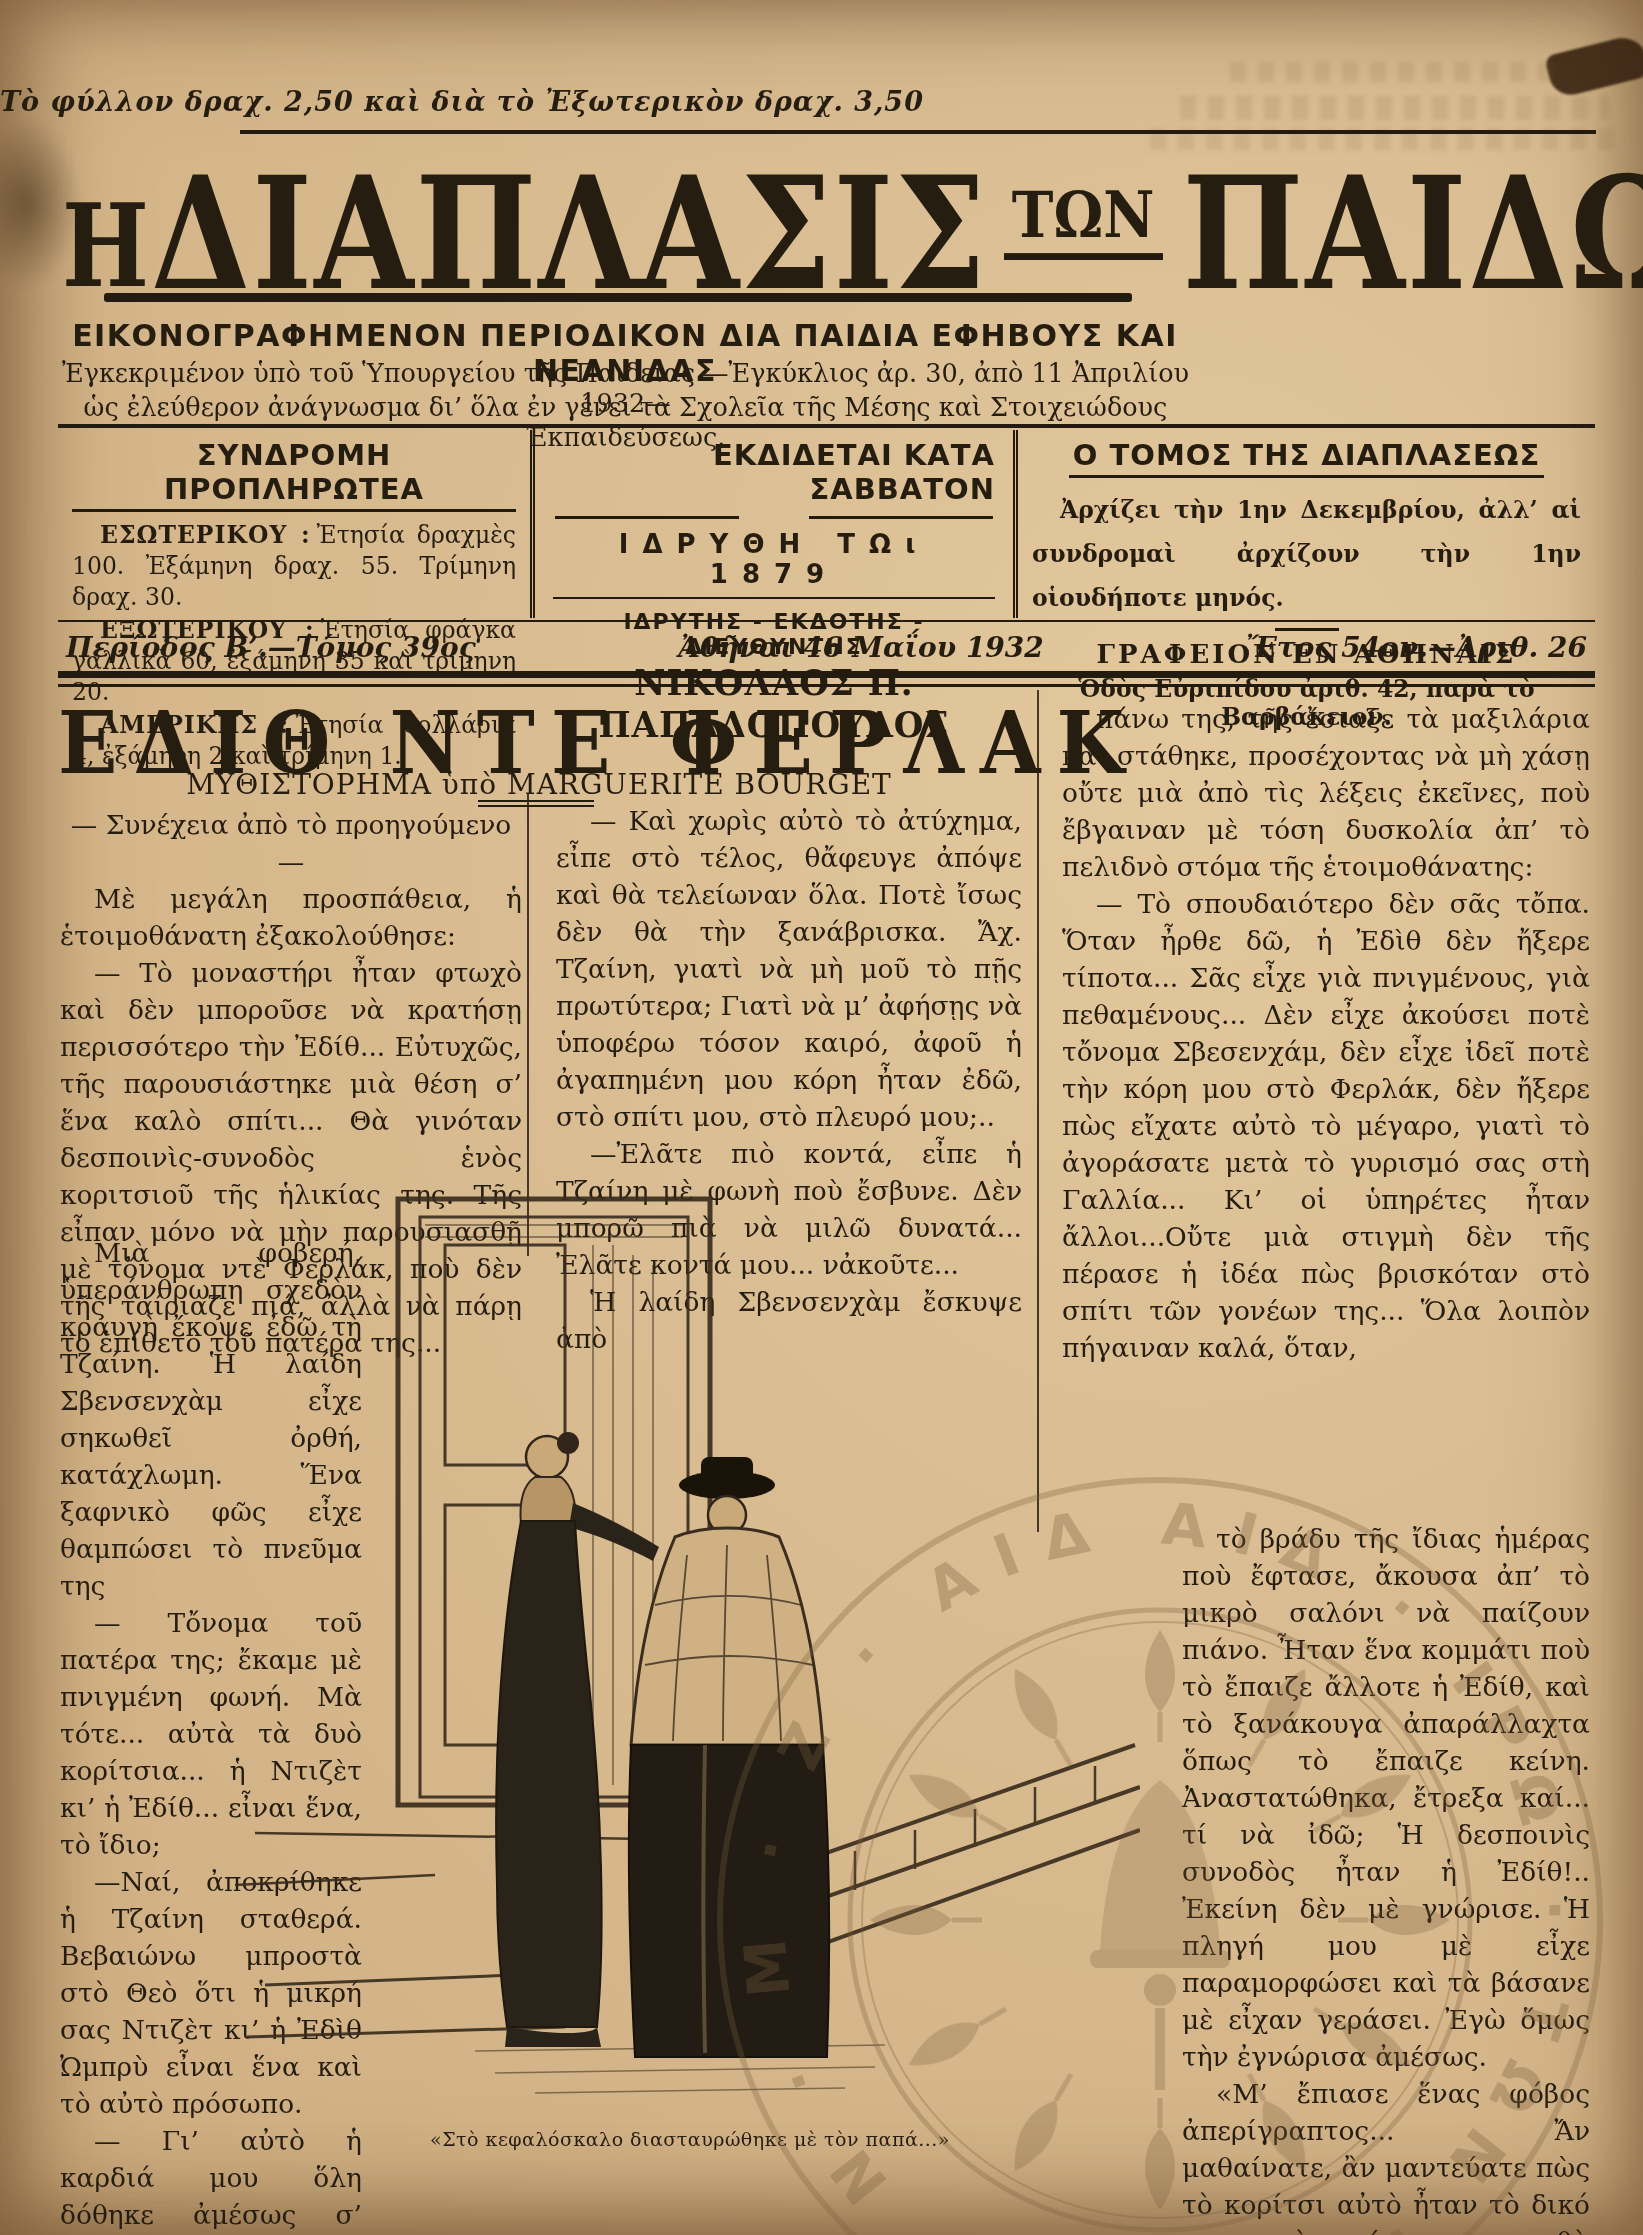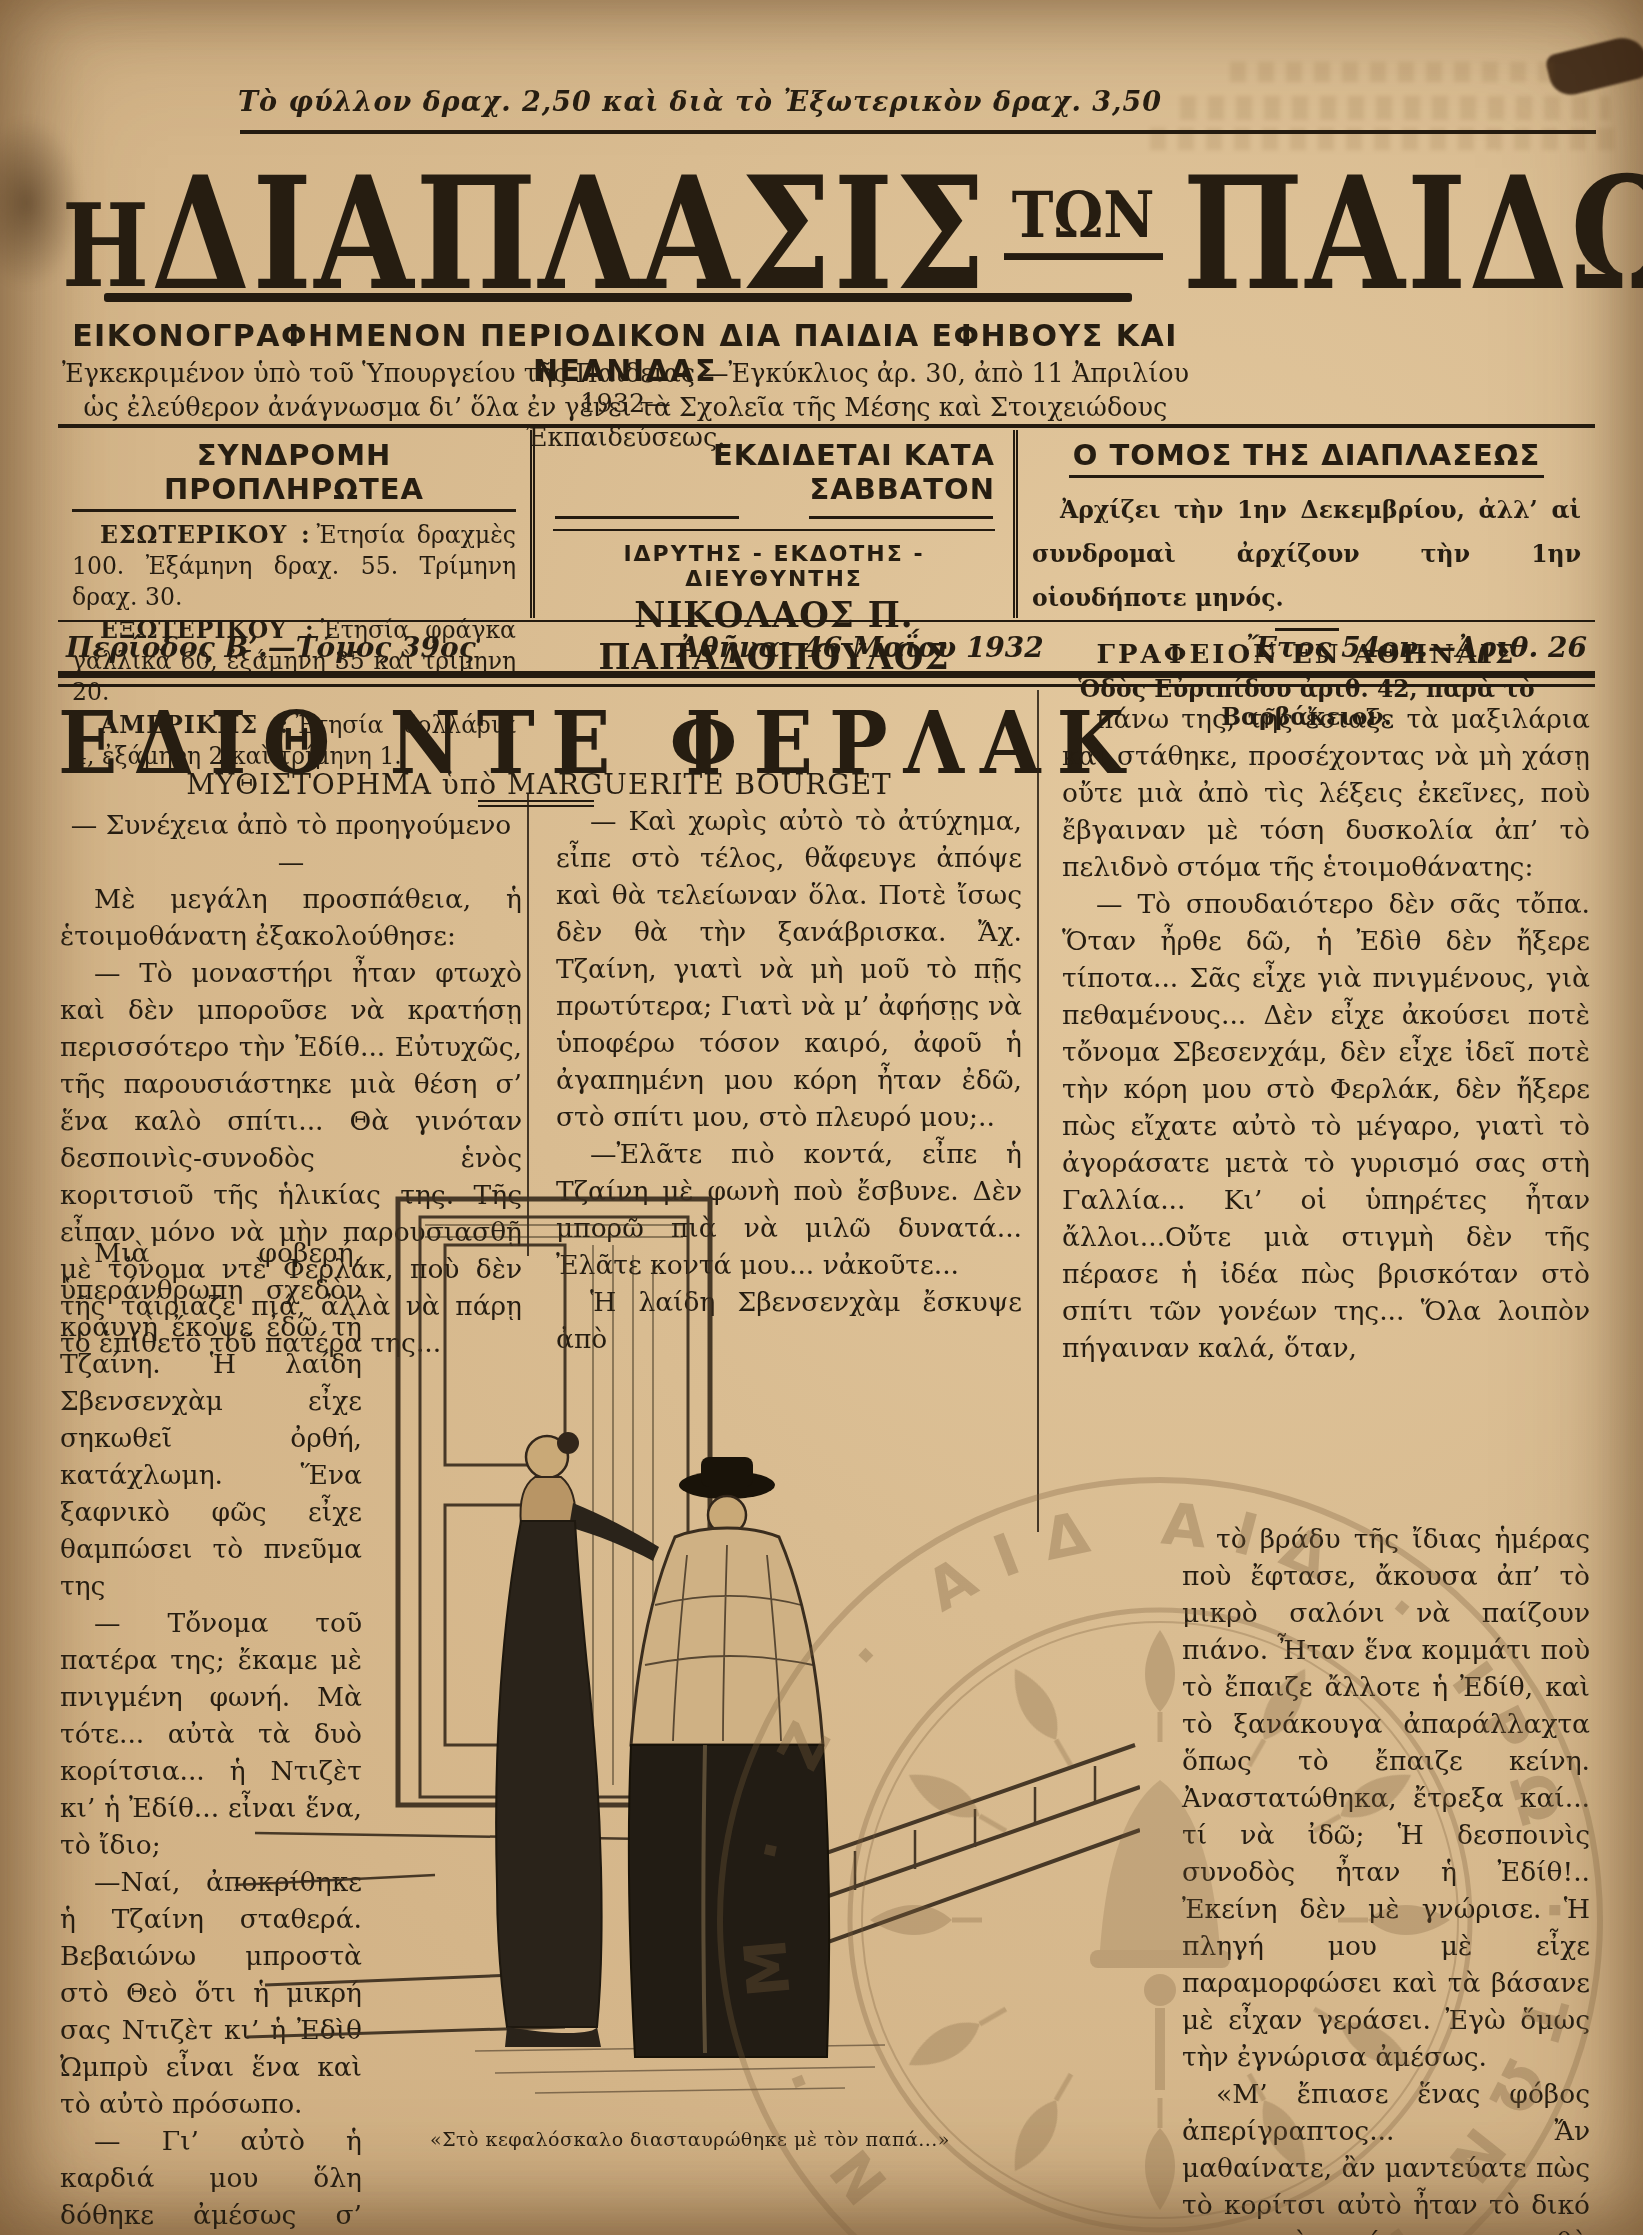--- a/index.html
+++ b/index.html
@@ -7,21 +7,21 @@
     position:relative; width:1643px; height:2235px; overflow:hidden;
     font-family:"DejaVu Serif", serif; color:#261d11;
     background:
       radial-gradient(ellipse at 72% 35%, #e3c89e 0%, #d9bc91 42%, #cfae81 100%);
     box-shadow: inset 0 0 140px rgba(95,63,30,.38), inset 30px 0 70px rgba(90,58,28,.28),
                 inset -18px 0 50px rgba(90,58,28,.22), inset 0 -30px 80px rgba(90,58,28,.25);
   }
   .abs{position:absolute;}
   .ink{background:#241b10;}
   
-  .price-line{top:86px; left:0; width:1400px; text-align:center;
+  .price-line{top:86px; left:0; width:1400px; text-align:left;
     font-size:27px; font-weight:bold; font-style:italic; letter-spacing:1px;}
   .rule-under-price{top:130px; left:240px; width:1356px; height:4px;}
   .masthead{top:142px; left:62px; width:1538px; height:156px; display:flex; align-items:flex-end; justify-content:flex-start;}
   .mh-eta{font-size:92px; font-weight:bold; line-height:.9; transform:scaleY(1.25); transform-origin:bottom; margin-right:2px;}
   .mh-big{font-size:128px; font-weight:bold; line-height:.82; letter-spacing:2px; transform:scaleY(1.22); transform-origin:bottom; white-space:nowrap;}
   .mh-ton{font-size:56px; font-weight:bold; line-height:1; margin:0 20px 38px 16px; padding:2px 8px 6px;
     border-bottom:6px solid #241b10; transform:scaleY(1.15); transform-origin:bottom;}
   .masthead-bar{top:293px; left:104px; width:1028px; height:9px; border-radius:3px;}
   .subtitle{top:318px; left:60px; width:1130px; text-align:center;
     font-family:"DejaVu Sans", sans-serif; font-weight:bold; font-size:30px; letter-spacing:1.5px;}
@@ -118,20 +118,21 @@
       <p class="sub-row"><span class="lead">ΕΣΩΤΕΡΙΚΟΥ :</span><span>Ἐτησία δραχμὲς 100. Ἐξάμηνη δραχ. 55. Τρίμηνη δραχ. 30.</span></p>
       <p class="sub-row"><span class="lead">ΕΞΩΤΕΡΙΚΟΥ :</span><span>Ἐτησία φράγκα γαλλικὰ 60, ἐξάμηνη 35 καὶ τρίμηνη 20.</span></p>
       <p class="sub-row"><span class="lead">ΑΜΕΡΙΚΗΣ :</span><span>Ἐτησία δολλάρια 4, ἐξάμηνη 2 καὶ τρίμηνη 1.</span></p>
     </div>
     <div class="ib-col ib-b">
       <div class="ib-title" style="border-bottom:none; padding-bottom:0; margin-bottom:0;text-align:right;">ΕΚΔΙΔΕΤΑΙ ΚΑΤΑ ΣΑΒΒΑΤΟΝ</div>
       <div class="split-rule">
           <div></div>
           <div></div>
         </div>
+      <div class="founded">ΙΔΡΥΘΗ ΤΩι 1879</div>
       <div class="full-thin"></div>
       <div class="roles">ΙΔΡΥΤΗΣ - ΕΚΔΟΤΗΣ - ΔΙΕΥΘΥΝΤΗΣ</div>
       <div class="publisher">ΝΙΚΟΛΑΟΣ Π. ΠΑΠΑΔΟΠΟΥΛΟΣ</div>
     </div>
     <div class="ib-col ib-c">
       <div style="text-align:center;">
         <span class="ib-title">Ο ΤΟΜΟΣ ΤΗΣ ΔΙΑΠΛΑΣΕΩΣ</span>
       </div>
       <p class="volnote">Ἀρχίζει τὴν 1ην Δεκεμβρίου, ἀλλ’ αἱ συνδρομαὶ ἀρχίζουν τὴν 1ην οἱουδήποτε μηνός.</p>
       <div class="short-rule"></div>

